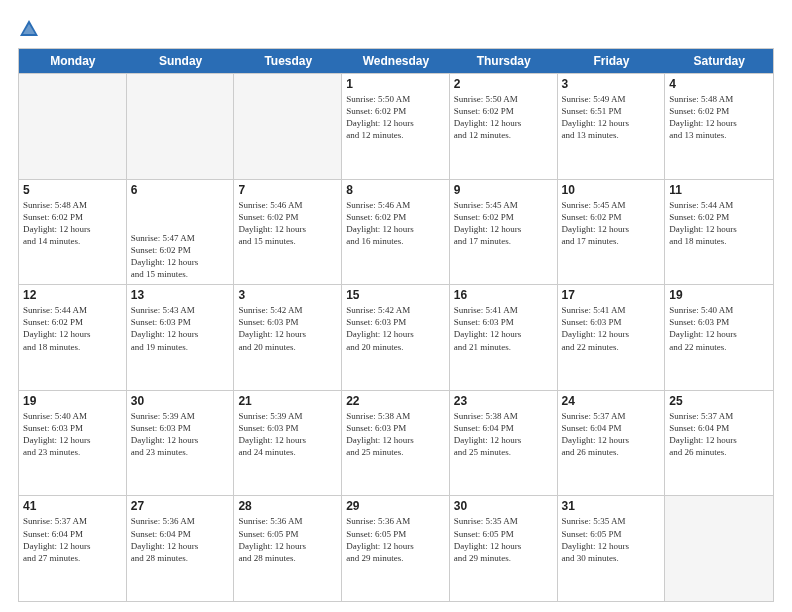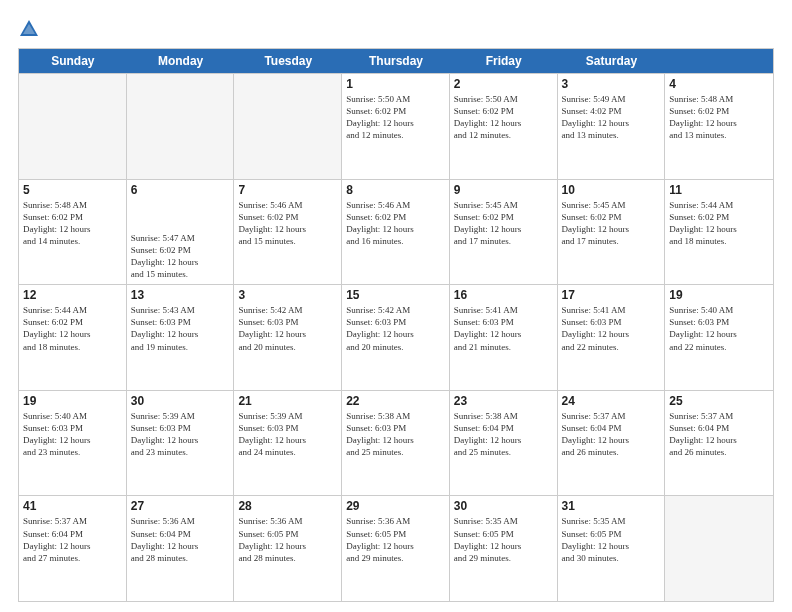--- a/index.html
+++ b/index.html
@@ -133,23 +133,24 @@
       </div>
     </div>
     <div class="title-block">
       <div class="month-title"></div>
       <div class="location"></div>
     </div>
   </div>
 
   <div class="calendar">
     <div class="cal-header" id="cal-header">
+        <div class="cal-header-cell">Monday</div>
         <div class="cal-header-cell">Sunday</div>
-        <div class="cal-header-cell">Monday</div>
         <div class="cal-header-cell">Tuesday</div>
+        <div class="cal-header-cell">Wednesday</div>
         <div class="cal-header-cell">Thursday</div>
         <div class="cal-header-cell">Friday</div>
         <div class="cal-header-cell">Saturday</div>
       </div>
     <div class="cal-body" id="cal-body">
         <div class="cal-row">
           <div class="cal-cell empty"></div>
           <div class="cal-cell empty"></div>
           <div class="cal-cell empty"></div>
           <div class="cal-cell">
@@ -162,21 +163,21 @@
           <div class="cal-cell">
             <div class="day-num">2</div>
             <div class="cell-info" style="white-space: pre-line;">Sunrise: 5:50 AM
 Sunset: 6:02 PM
 Daylight: 12 hours
 and 12 minutes.</div>
           </div>
           <div class="cal-cell">
             <div class="day-num">3</div>
             <div class="cell-info" style="white-space: pre-line;">Sunrise: 5:49 AM
-Sunset: 4:02 PM
+Sunset: 6:51 PM
 Daylight: 12 hours
 and 13 minutes.</div>
           </div>
           <div class="cal-cell">
             <div class="day-num">4</div>
             <div class="cell-info" style="white-space: pre-line;">Sunrise: 5:48 AM
 Sunset: 6:02 PM
 Daylight: 12 hours
 and 13 minutes.</div>
           </div>

